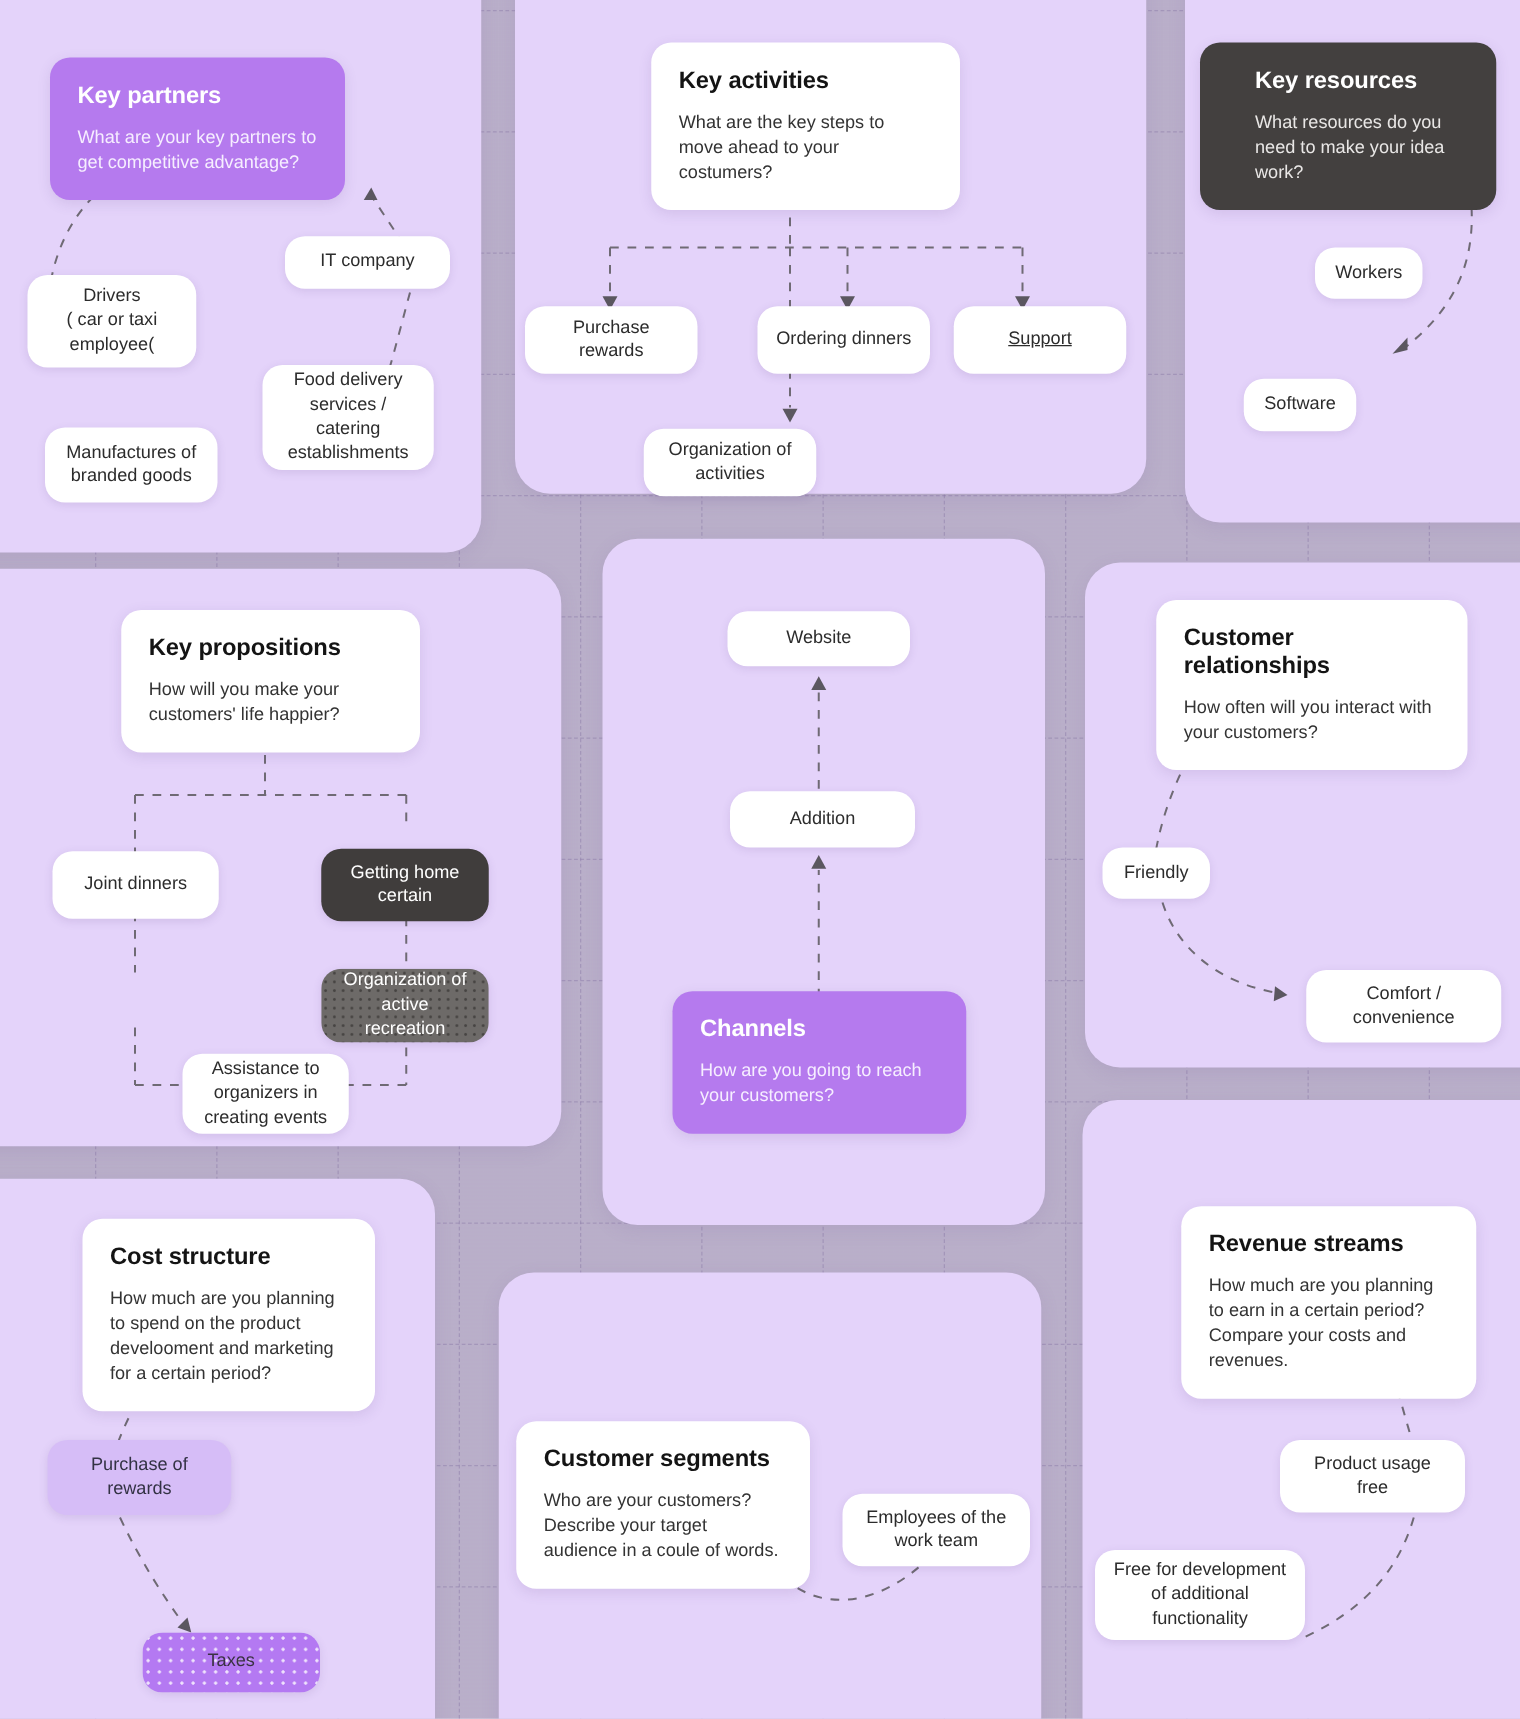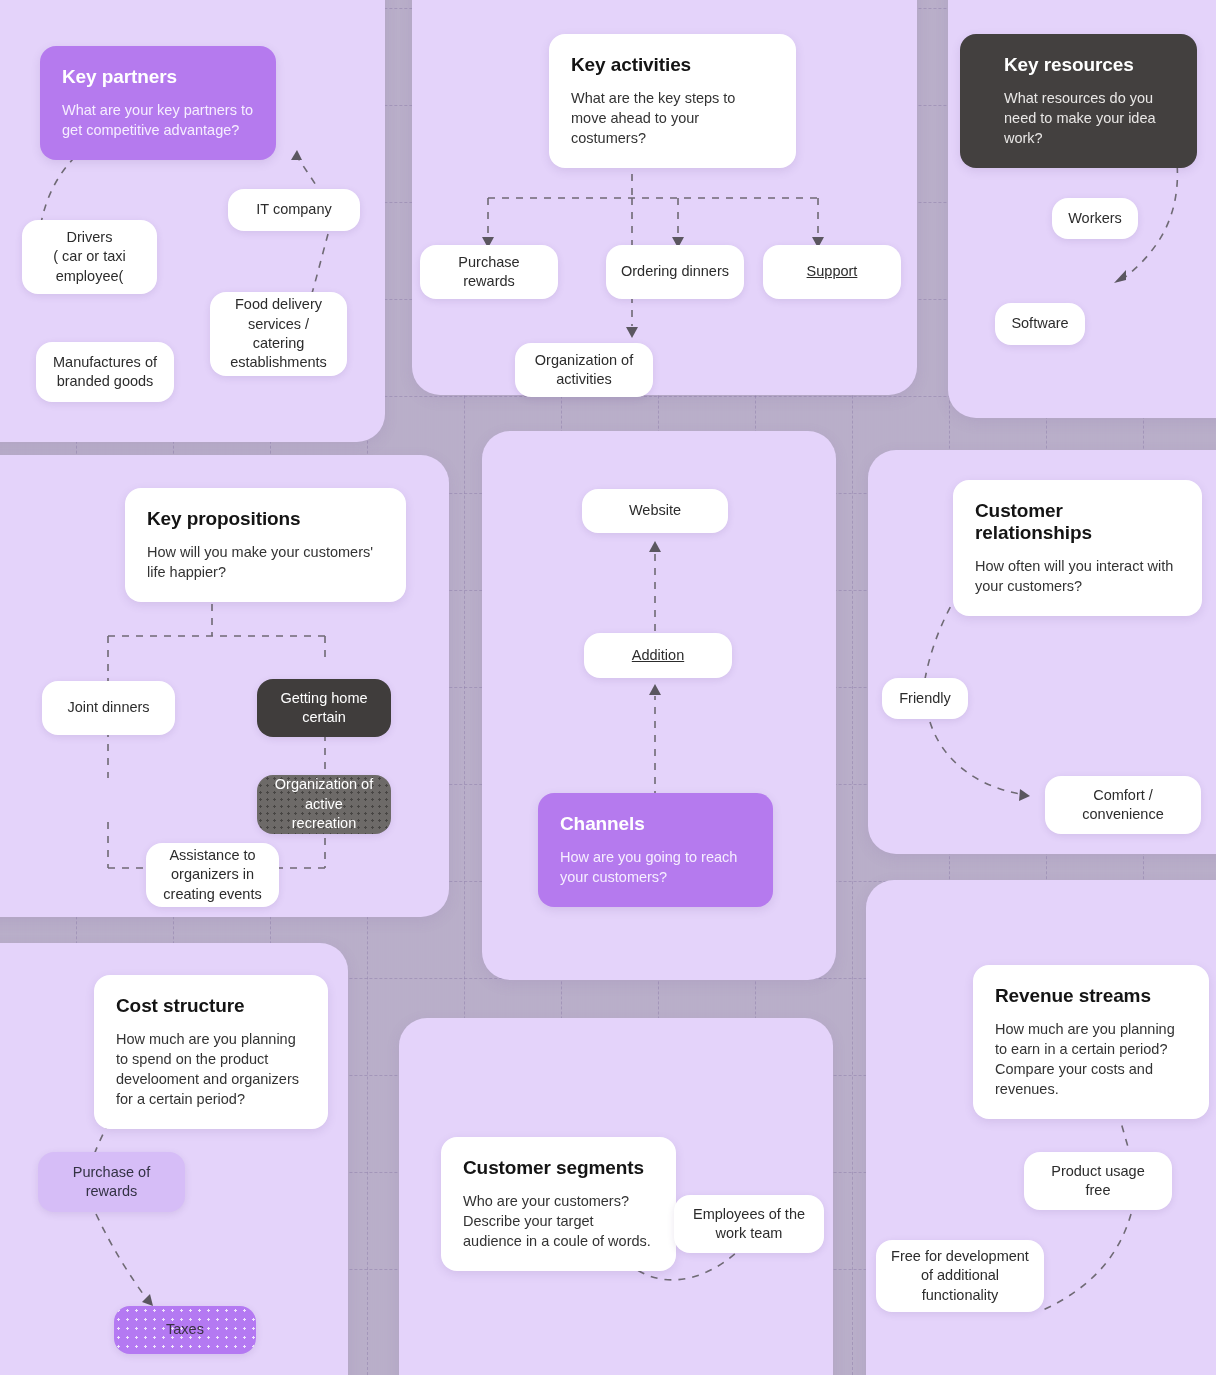--- a/index.html
+++ b/index.html
@@ -69,21 +69,21 @@
     font-weight: bold;
     letter-spacing: -0.1px;
     margin: 0 0 12px 0;
     line-height: 1.15;
   }
   .header-card .h-sub {
     font-size: 14.5px;
     line-height: 1.38;
     margin: 0;
   }
-  .hc-white { background: #ffffff; margin-left: 28px; }
+  .hc-white { background: #ffffff; }
   .hc-white .h-title { color: #141414; }
   .hc-white .h-sub   { color: #333333; }
 
   .hc-purple { background: #b57aee; }
   .hc-purple .h-title { color: #ffffff; }
   .hc-purple .h-sub   { color: #f6eeff; }
 
   .hc-dark { background: #43403f; padding-left: 44px; }
   .hc-dark .h-title { color: #ffffff; }
   .hc-dark .h-sub   { color: #e9e7e6; }
@@ -312,21 +312,21 @@
   </div>
 
   <div class="note n-white" style="left:1052px; top:198px; width:86px; height:41px;">
     <span>Workers</span>
   </div>
 
   <div class="note n-white" style="left:995px; top:303px; width:90px; height:42px;">
     <span>Software</span>
   </div>
 
-  <div class="header-card hc-white" style="left:97px; top:488px; width:281px;">
+  <div class="header-card hc-white" style="left:97px; top:488px; width:239px;">
     <div class="h-title">Key propositions</div>
     <div class="h-sub">How will you make your customers' life happier?</div>
   </div>
 
   <div class="note n-white" style="left:42px; top:681px; width:133px; height:54px;">
     <span>Joint dinners</span>
   </div>
 
   <div class="note n-dark" style="left:257px; top:679px; width:134px; height:58px;">
     <span>Getting home certain</span>
@@ -338,21 +338,21 @@
   </div>
 
   <div class="note n-white" style="left:146px; top:843px; width:133px; height:64px;">
     <span>Assistance to organizers in creating events</span>
   </div>
 
   <div class="note n-white" style="left:582px; top:489px; width:146px; height:44px;">
     <span>Website</span>
   </div>
 
-  <div class="note n-white" style="left:584px; top:633px; width:148px; height:45px;text-decoration:underline;">
+  <div class="note n-white" style="left:584px; top:633px; width:148px; height:45px;">
     <span>Addition</span>
   </div>
 
   <div class="header-card hc-purple" style="left:538px; top:793px; width:235px;">
     <div class="h-title">Channels</div>
     <div class="h-sub">How are you going to reach your customers?</div>
   </div>
 
   <div class="header-card hc-white" style="left:925px; top:480px; width:249px;">
     <div class="h-title">Customer relationships</div>
@@ -362,21 +362,21 @@
   <div class="note n-white" style="left:882px; top:678px; width:86px; height:41px;">
     <span>Friendly</span>
   </div>
 
   <div class="note n-white" style="left:1045px; top:776px; width:156px; height:58px;">
     <span>Comfort / convenience</span>
   </div>
 
   <div class="header-card hc-white" style="left:66px; top:975px; width:234px;">
     <div class="h-title">Cost structure</div>
-    <div class="h-sub">How much are you planning to spend on the product develooment and organizers for a certain period?</div>
+    <div class="h-sub">How much are you planning to spend on the product develooment and marketing for a certain period?</div>
   </div>
 
   <div class="note n-lilac" style="left:38px; top:1152px; width:147px; height:60px;">
     <span>Purchase of rewards</span>
   </div>
 
   <div class="note n-violet" style="left:114px; top:1306px; width:142px; height:48px;">
     <span>Taxes</span>
   </div>
 

